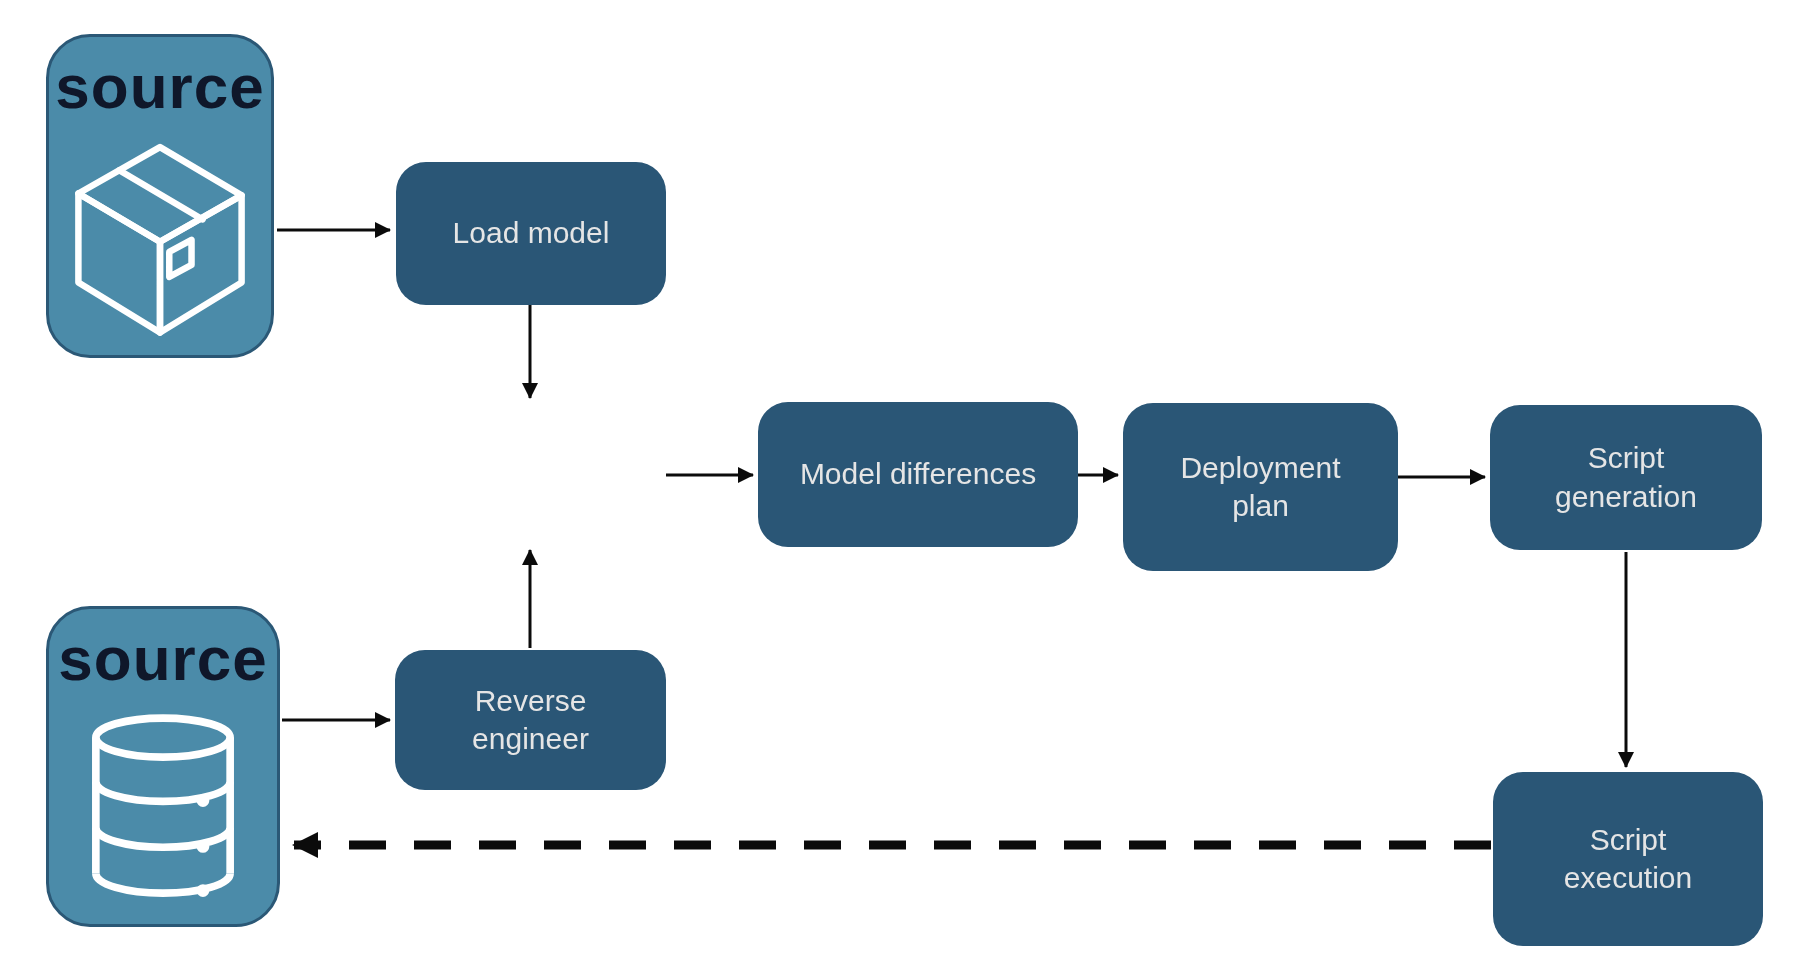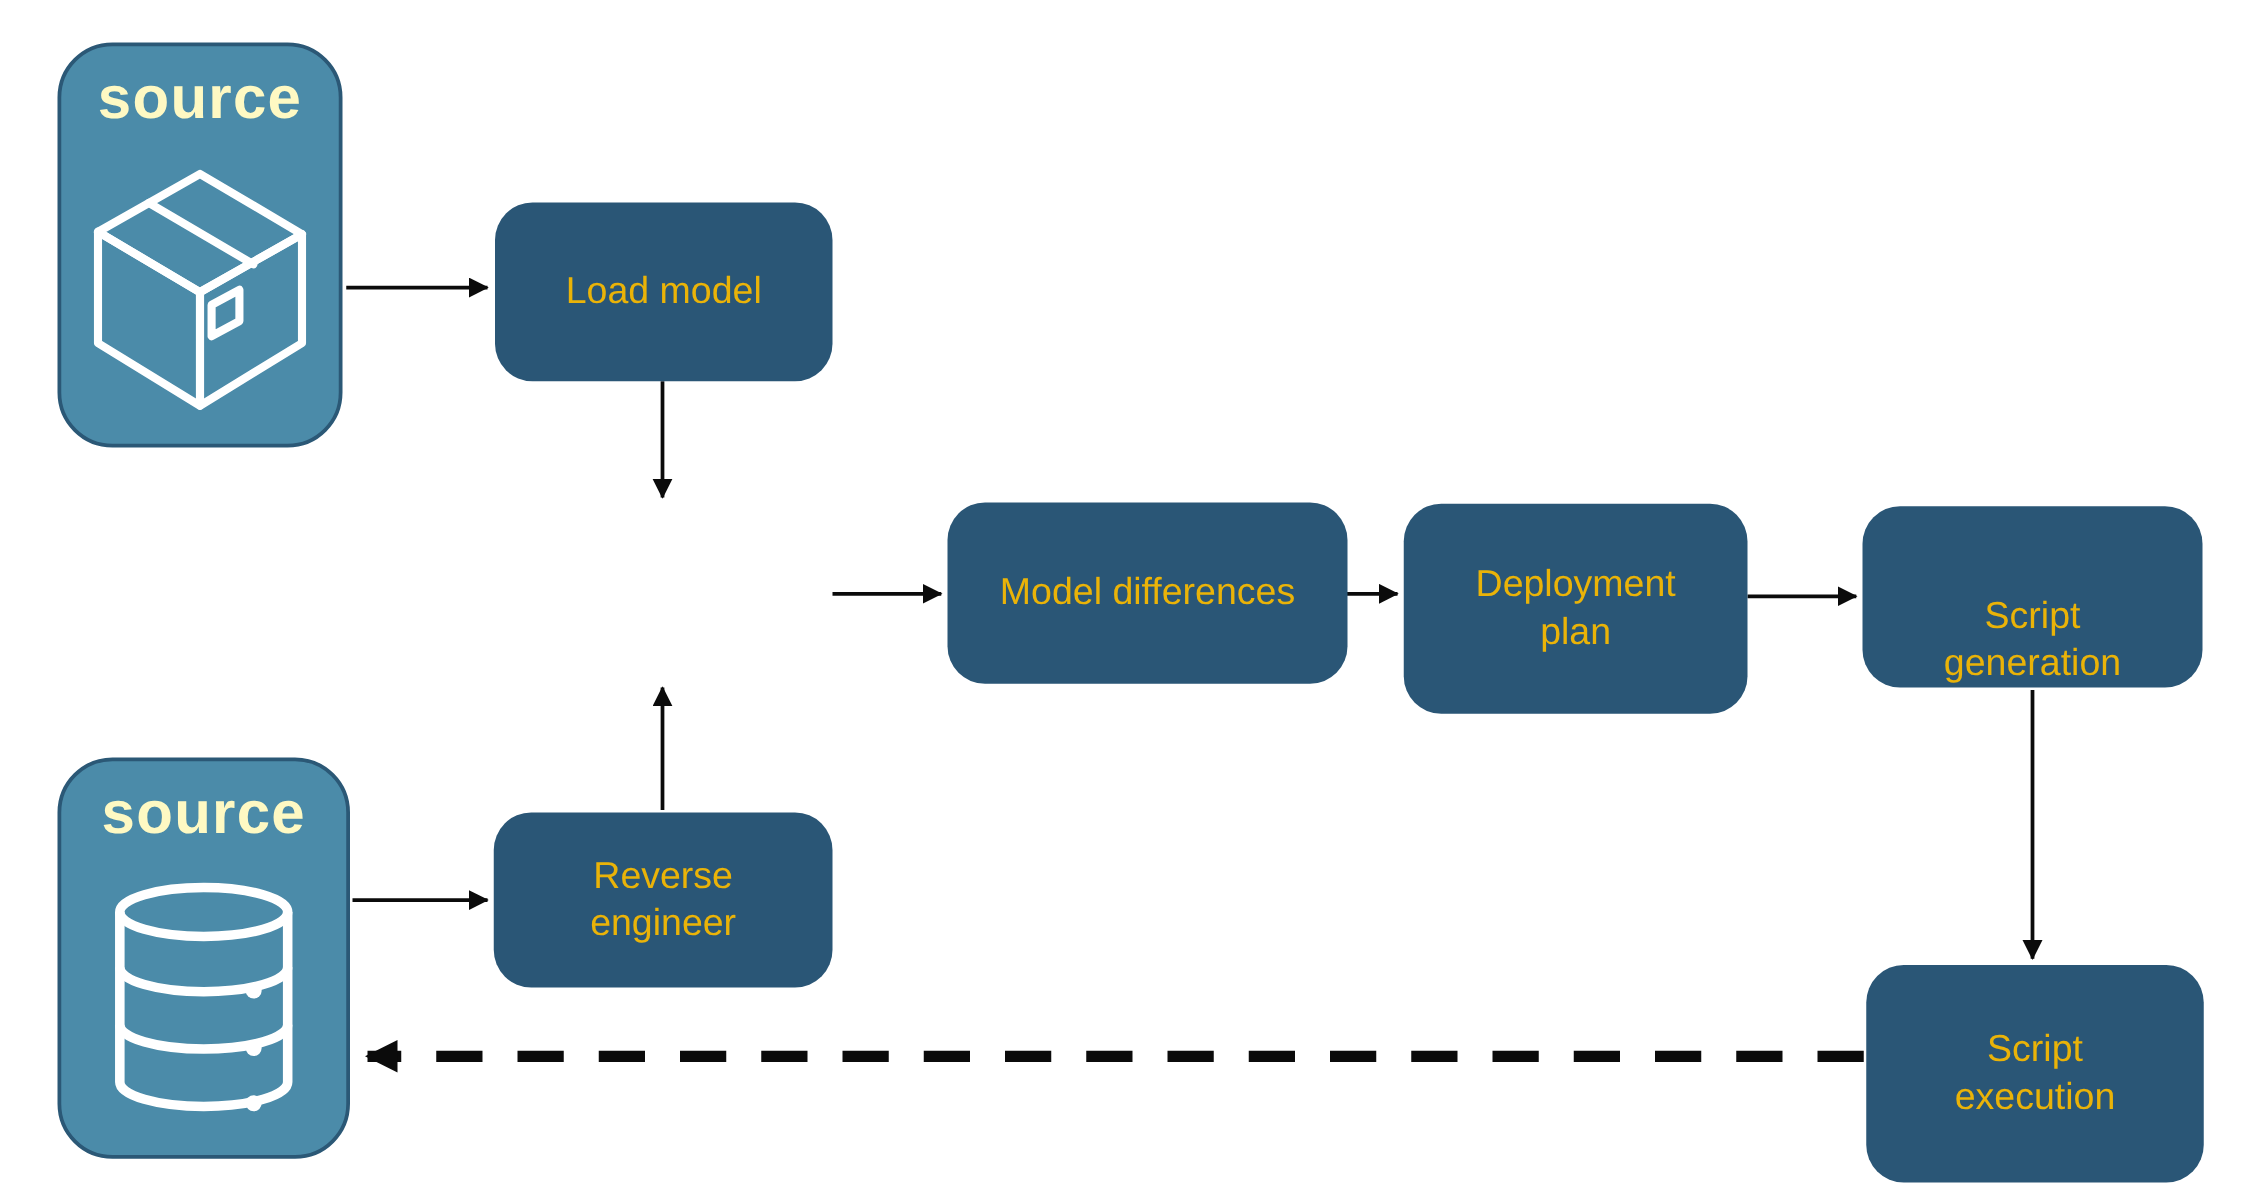--- a/index.html
+++ b/index.html
@@ -17,38 +17,38 @@
     background: #4B8BA9;
     border: 3px solid #2B5876;
     border-radius: 44px;
     box-sizing: border-box;
     display: flex;
     flex-direction: column;
     align-items: center;
     padding-top: 16px;
   }
   .endpoint .ep-label {
-    color: #fef9c3;
-    font-size: 48px;
+    color: #0f172a;
+    font-size: 62px;
     font-weight: 700;
     letter-spacing: 1px;
     line-height: 1.1;
   }
   .endpoint .ep-icon { flex: 1; display: flex; align-items: center; justify-content: center; }
   
   .node {
     position: absolute;
     background: #2A5676;
     border-radius: 30px;
     box-sizing: border-box;
     display: flex;
     align-items: center;
     justify-content: center;
     text-align: center;
-    color: #eab308;
+    color: #e5e5e5;
     font-size: 30px;
     line-height: 1.27;
     padding: 0 34px;
   }
   .arrow-layer {
     position: absolute;
     left: 0; top: 0;
     width: 1800px; height: 959px;
     pointer-events: none;
   }
@@ -123,21 +123,21 @@
 
 
   <div class="node" style="left:758px; top:402px; width:320px; height:145px;">
     <span>Model differences</span>
   </div>
 
   <div class="node" style="left:1123px; top:403px; width:275px; height:168px;">
     <span>Deployment plan</span>
   </div>
 
-  <div class="node" style="left:1490px; top:405px; width:272px; height:145px;align-items:flex-end;">
+  <div class="node" style="left:1490px; top:405px; width:272px; height:145px;">
     <span>Script generation</span>
   </div>
 
   <div class="node" style="left:395px; top:650px; width:271px; height:140px;">
     <span>Reverse engineer</span>
   </div>
 
   <div class="node" style="left:1493px; top:772px; width:270px; height:174px;">
     <span>Script execution</span>
   </div>

